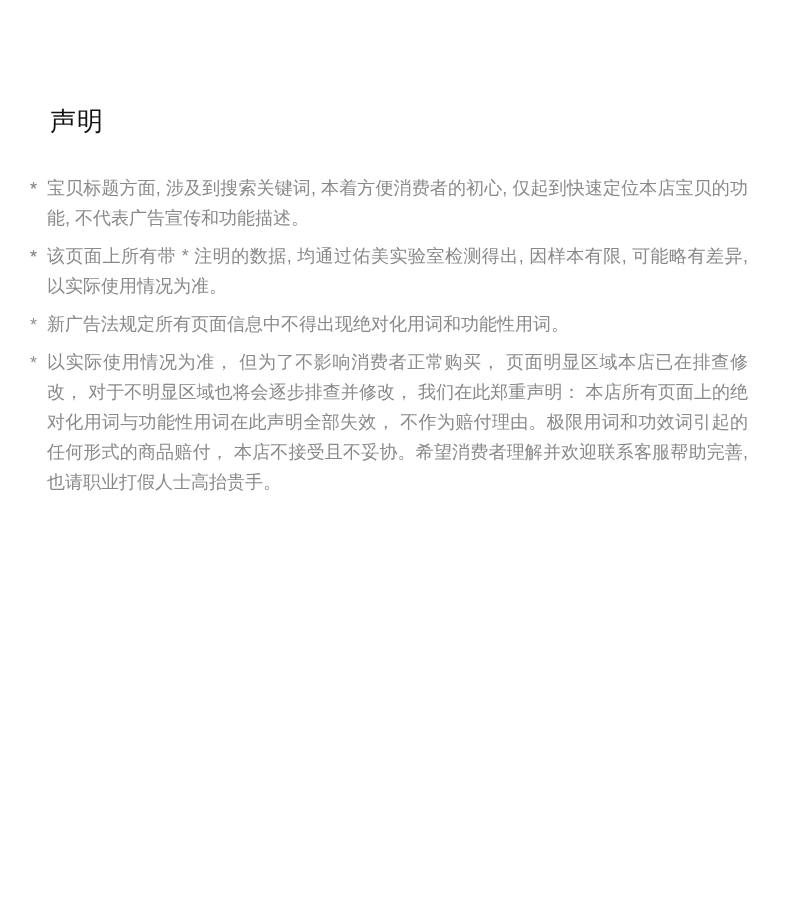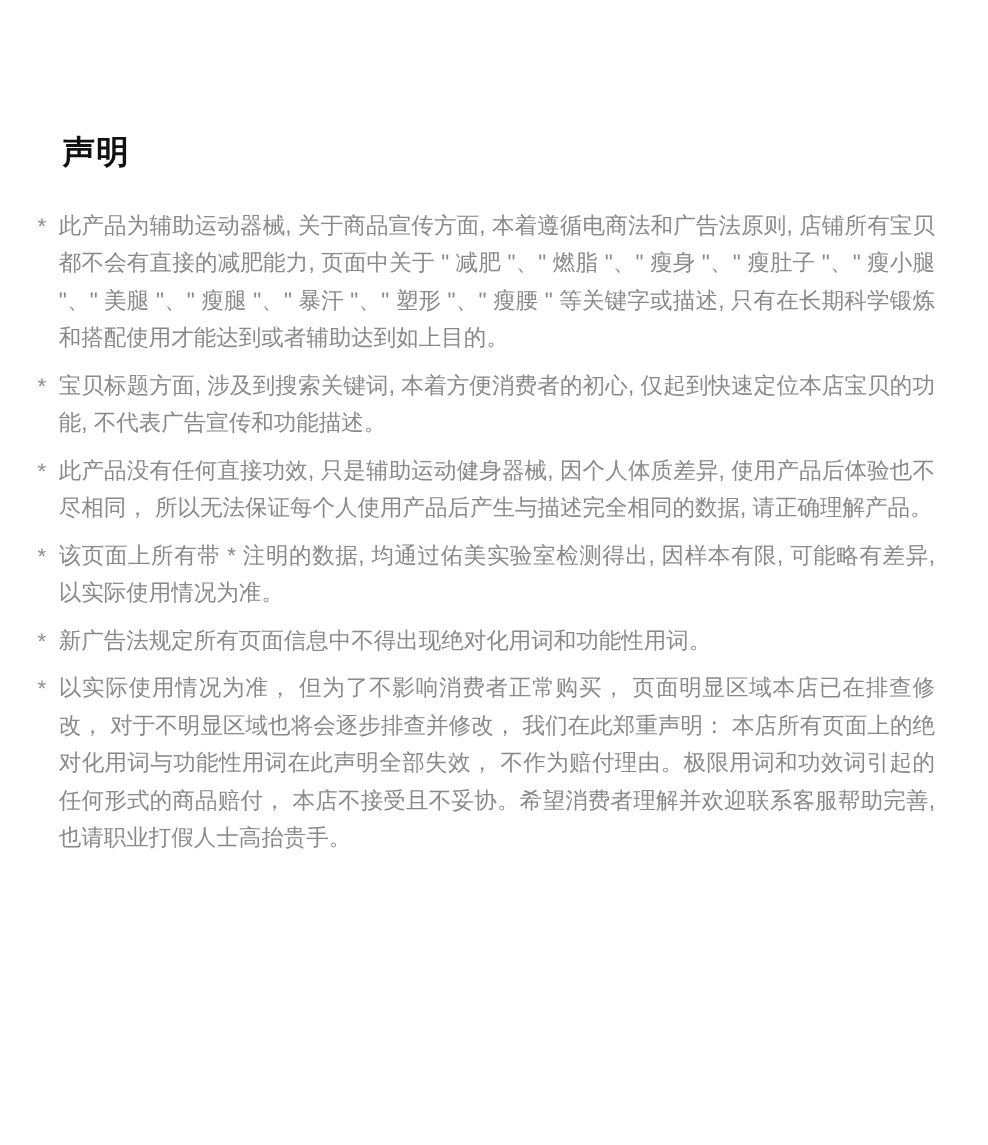--- a/index.html
+++ b/index.html
@@ -14,21 +14,21 @@
     font-family: "Liberation Sans", "DejaVu Sans", sans-serif;
   }
   .page {
     width: 790px;
     height: 916px;
     background: #ffffff;
     box-sizing: border-box;
   }
   .section-title {
     font-size: 26px;
-    font-weight: 700;
+    font-weight: 400;
     color: #111111;
     letter-spacing: 1px;
     margin: 0;
     padding-left: 50px;
   }
   .section-title.first {
     padding-top: 104px;
     padding-bottom: 26px;
   }
   .section-title.second {
@@ -59,29 +59,27 @@
 </head>
 <body>
 
 <div class="page">
 
   <section>
     <h1 class="section-title first">声明</h1>
     <div class="bullets">
       <p class="bullet">
         <span class="marker">*</span>
-        <span>此产品为辅助运动器械, 关于商品宣传方面, 本着遵循电商法和广告法原则, 店铺所有宝贝都不会有直接的减肥能力, 页面中关于 " 减肥 "、" 燃脂 "、" 瘦身 "、" 瘦肚子 "、" 瘦小腿 "、" 美腿 "、" 瘦腿 "、" 暴汗 "、" 塑形 "、" 瘦腰 " 等关键字或描述, 只有在长期科学锻炼和搭配使用才能达到或者辅助达到如上目的。</span>
       </p>
       <p class="bullet">
         <span class="marker">*</span>
         <span>宝贝标题方面, 涉及到搜索关键词, 本着方便消费者的初心, 仅起到快速定位本店宝贝的功能, 不代表广告宣传和功能描述。</span>
       </p>
       <p class="bullet">
         <span class="marker">*</span>
-        <span>此产品没有任何直接功效, 只是辅助运动健身器械, 因个人体质差异, 使用产品后体验也不尽相同， 所以无法保证每个人使用产品后产生与描述完全相同的数据, 请正确理解产品。</span>
       </p>
       <p class="bullet">
         <span class="marker">*</span>
         <span>该页面上所有带 * 注明的数据, 均通过佑美实验室检测得出, 因样本有限, 可能略有差异, 以实际使用情况为准。</span>
       </p>
     </div>
   </section>
 
   <section>
     <div class="bullets">

